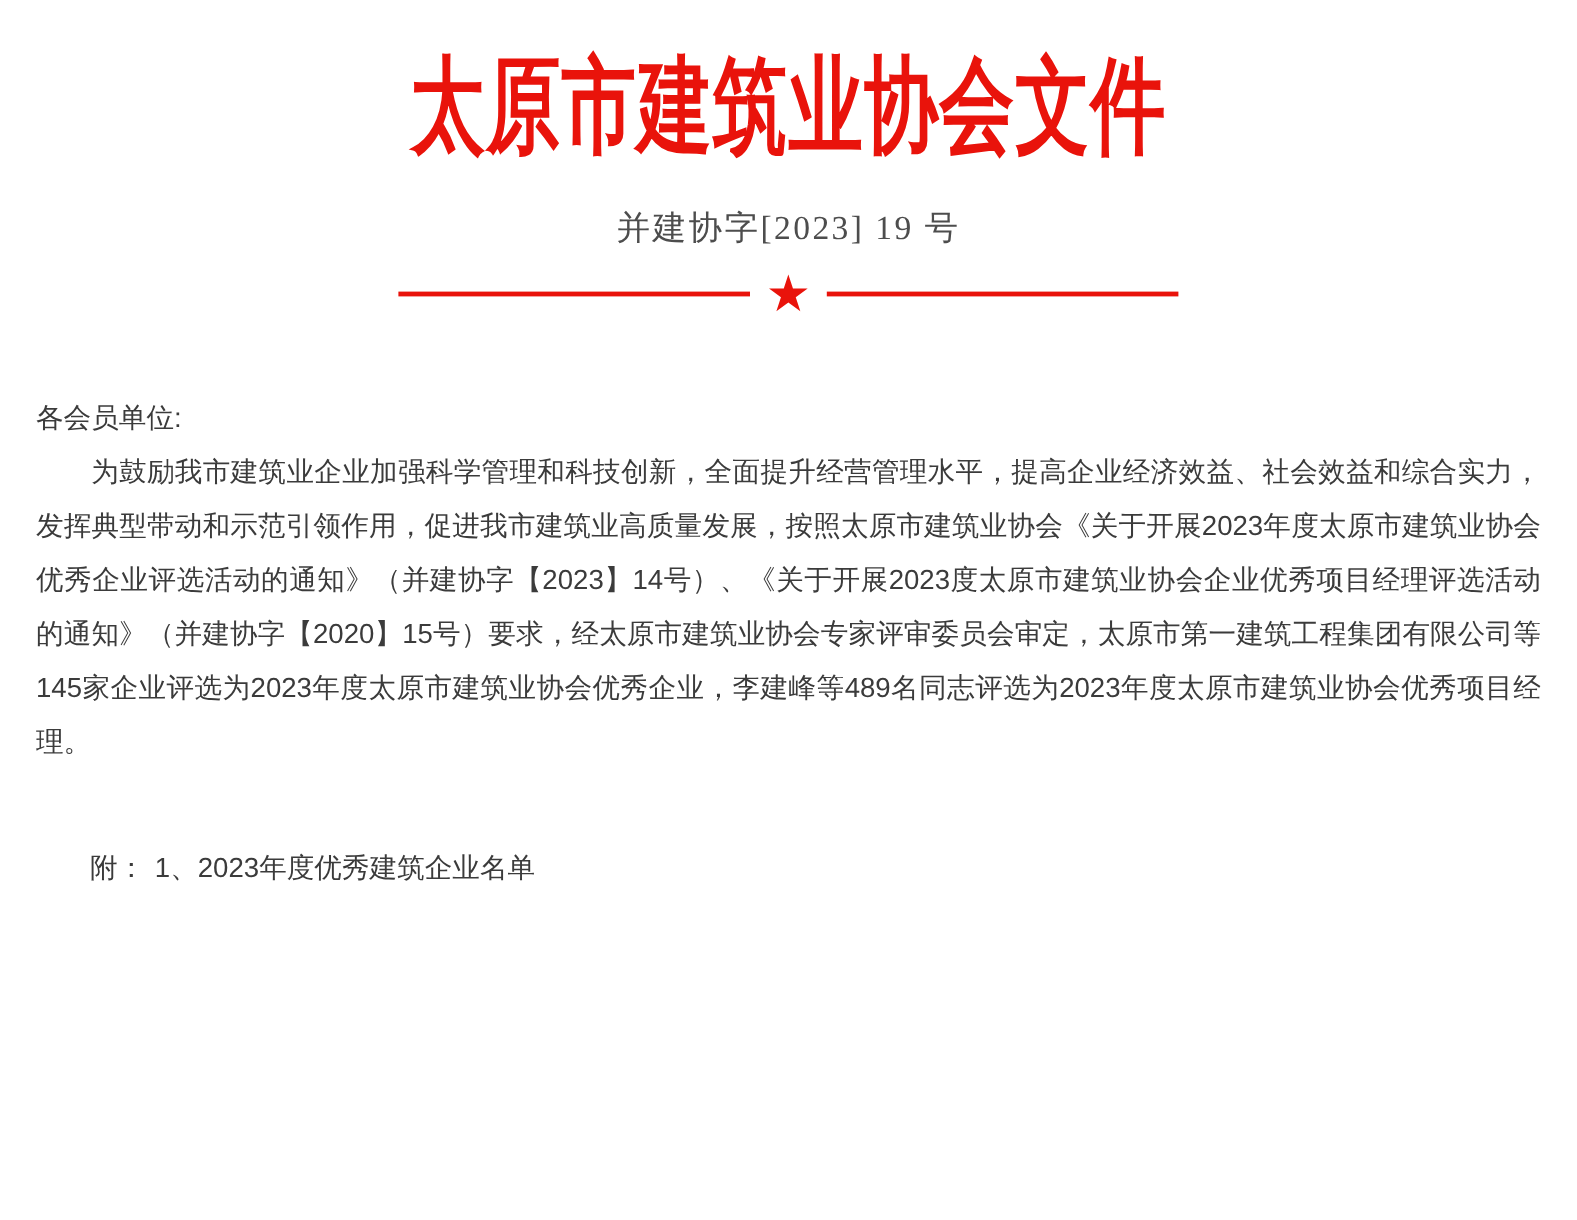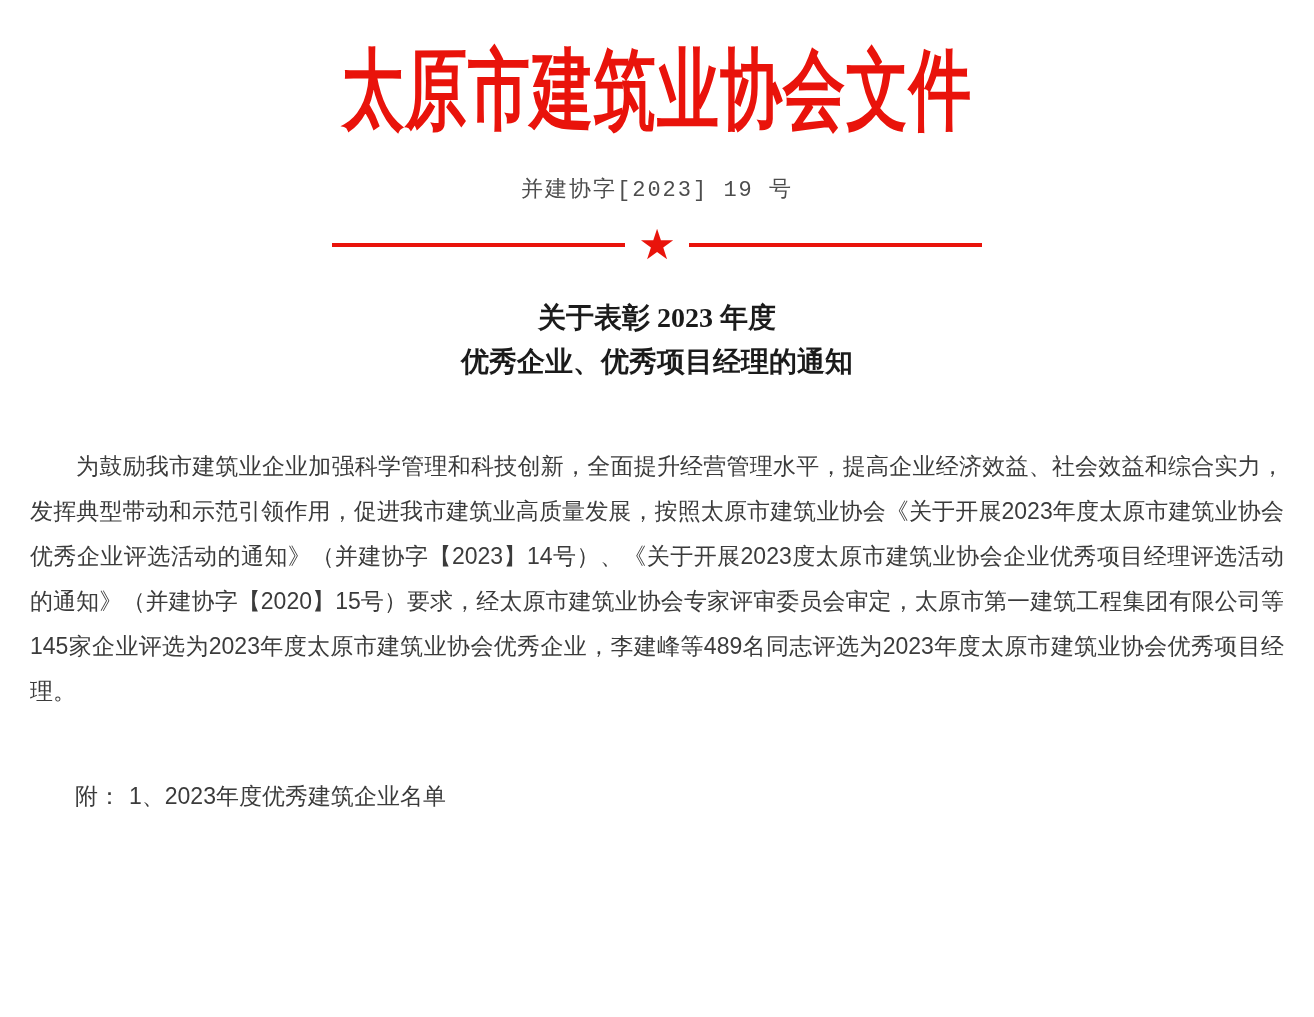--- a/index.html
+++ b/index.html
@@ -28,22 +28,22 @@
     white-space: nowrap;
   }
   .org-title .stretch {
     display: inline-block;
     transform: scaleY(1.42);
     transform-origin: center;
   }
   .doc-number {
     margin-top: 38px;
     text-align: center;
-    font-family: Liberation Mono, monospace;
-    font-size: 22px;
+    font-family: Liberation Serif, serif;
+    font-size: 28px;
     line-height: 30px;
     color: var(--doc-number-text, #4d4d4d);
     letter-spacing: 2px;
   }
   .divider {
     width: 650px;
     margin: 18px auto 0;
     display: flex;
     align-items: center;
   }
@@ -100,26 +100,23 @@
   </h1>
 
   <div class="doc-number">并建协字[2023] 19 号</div>
 
   <div class="divider">
     <span class="line"></span>
     <span class="star">★</span>
     <span class="line"></span>
   </div>
 
-  <div class="notice-title">
-    <div>关于表彰 2023 年度</div>
-    <div>优秀企业、优秀项目经理的通知</div>
-  </div>
 
   <div class="body-text">
+    <p class="salutation">各会员单位:</p>
     <p class="para">为鼓励我市建筑业企业加强科学管理和科技创新，全面提升经营管理水平，提高企业经济效益、社会效益和综合实力，发挥典型带动和示范引领作用，促进我市建筑业高质量发展，按照太原市建筑业协会《关于开展2023年度太原市建筑业协会优秀企业评选活动的通知》（并建协字【2023】14号）、《关于开展2023度太原市建筑业协会企业优秀项目经理评选活动的通知》（并建协字【2020】15号）要求，经太原市建筑业协会专家评审委员会审定，太原市第一建筑工程集团有限公司等145家企业评选为2023年度太原市建筑业协会优秀企业，李建峰等489名同志评选为2023年度太原市建筑业协会优秀项目经理。</p>
   </div>
 
   <div class="attachments">
     <div class="att-line1">
       <span class="att-label">附：</span><span>1、2023年度优秀建筑企业名单</span>
     </div>
 
   </div>
 

